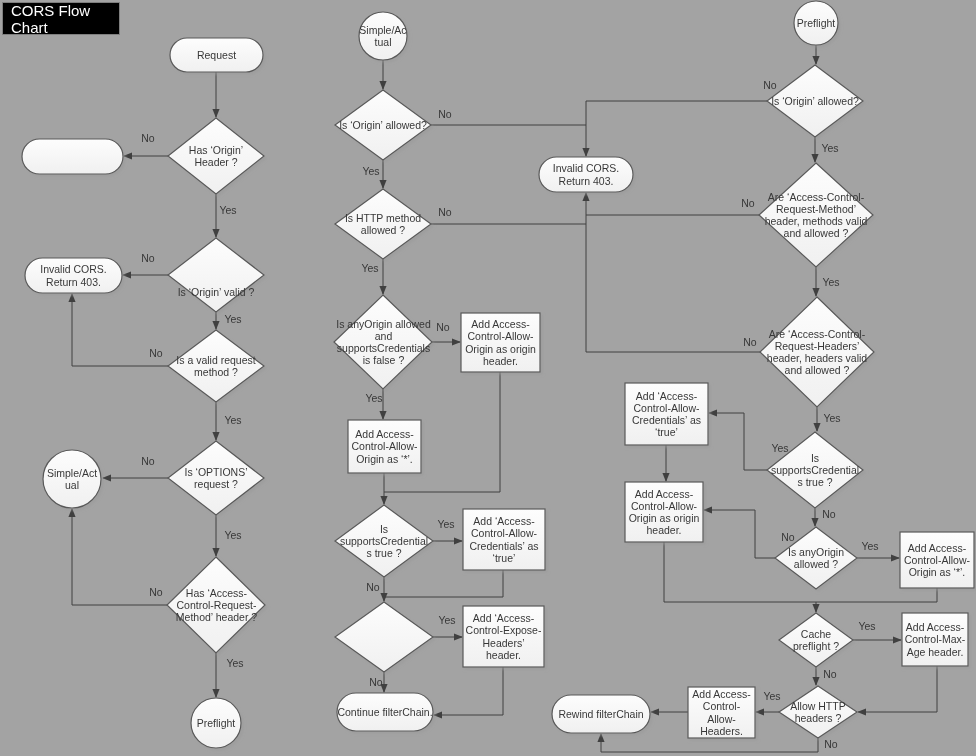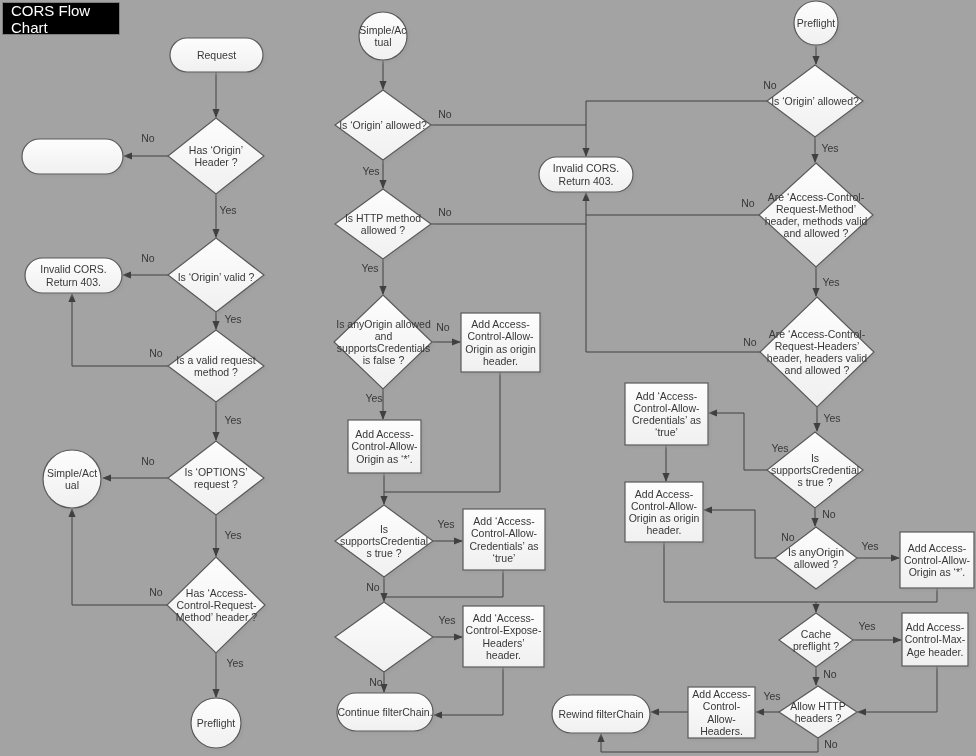--- a/index.html
+++ b/index.html
@@ -132,21 +132,21 @@
       <polygon class="shape" points="818,686 857,712 818,738 779,712"></polygon>
       <rect class="shape" x="688" y="687" width="67" height="51"></rect>
       <rect class="shape" x="552" y="695" width="98" height="38" rx="19"></rect>
     </g>
   </svg>
 
   <div class="title">CORS Flow Chart</div>
 
   <div class="nlabel" style="left:170px;top:38px;width:93px;height:34px">Request</div>
   <div class="nlabel" style="left:172px;top:124px;width:88px;height:64px">Has ‘Origin’ Header ?</div>
-  <div class="nlabel" style="left:170px;top:245px;width:92px;height:64px">Is ‘Origin’ valid ?</div>
+  <div class="nlabel" style="left:170px;top:260px;width:92px;height:64px">Is ‘Origin’ valid ?</div>
   <div class="nlabel" style="left:27px;top:259px;width:93px;height:33px">Invalid CORS. Return 403.</div>
   <div class="nlabel" style="left:170px;top:334px;width:92px;height:64px">Is a valid request method ?</div>
   <div class="nlabel" style="left:170px;top:446px;width:92px;height:64px">Is ‘OPTIONS’ request ?</div>
   <div class="nlabel" style="left:44px;top:451px;width:56px;height:56px">Simple/Actual</div>
   <div class="nlabel" style="left:170px;top:560px;width:93px;height:90px">Has ‘Access-Control-Request-Method’ header ?</div>
   <div class="nlabel" style="left:191px;top:698px;width:50px;height:50px">Preflight</div>
 
   <div class="nlabel" style="left:358px;top:12px;width:50px;height:48px">Simple/Actual</div>
   <div class="nlabel" style="left:337px;top:95px;width:92px;height:60px">Is ‘Origin’ allowed?</div>
   <div class="nlabel" style="left:336px;top:299px;width:95px;height:86px">Is anyOrigin allowed and supportsCredentials is false ?</div>

